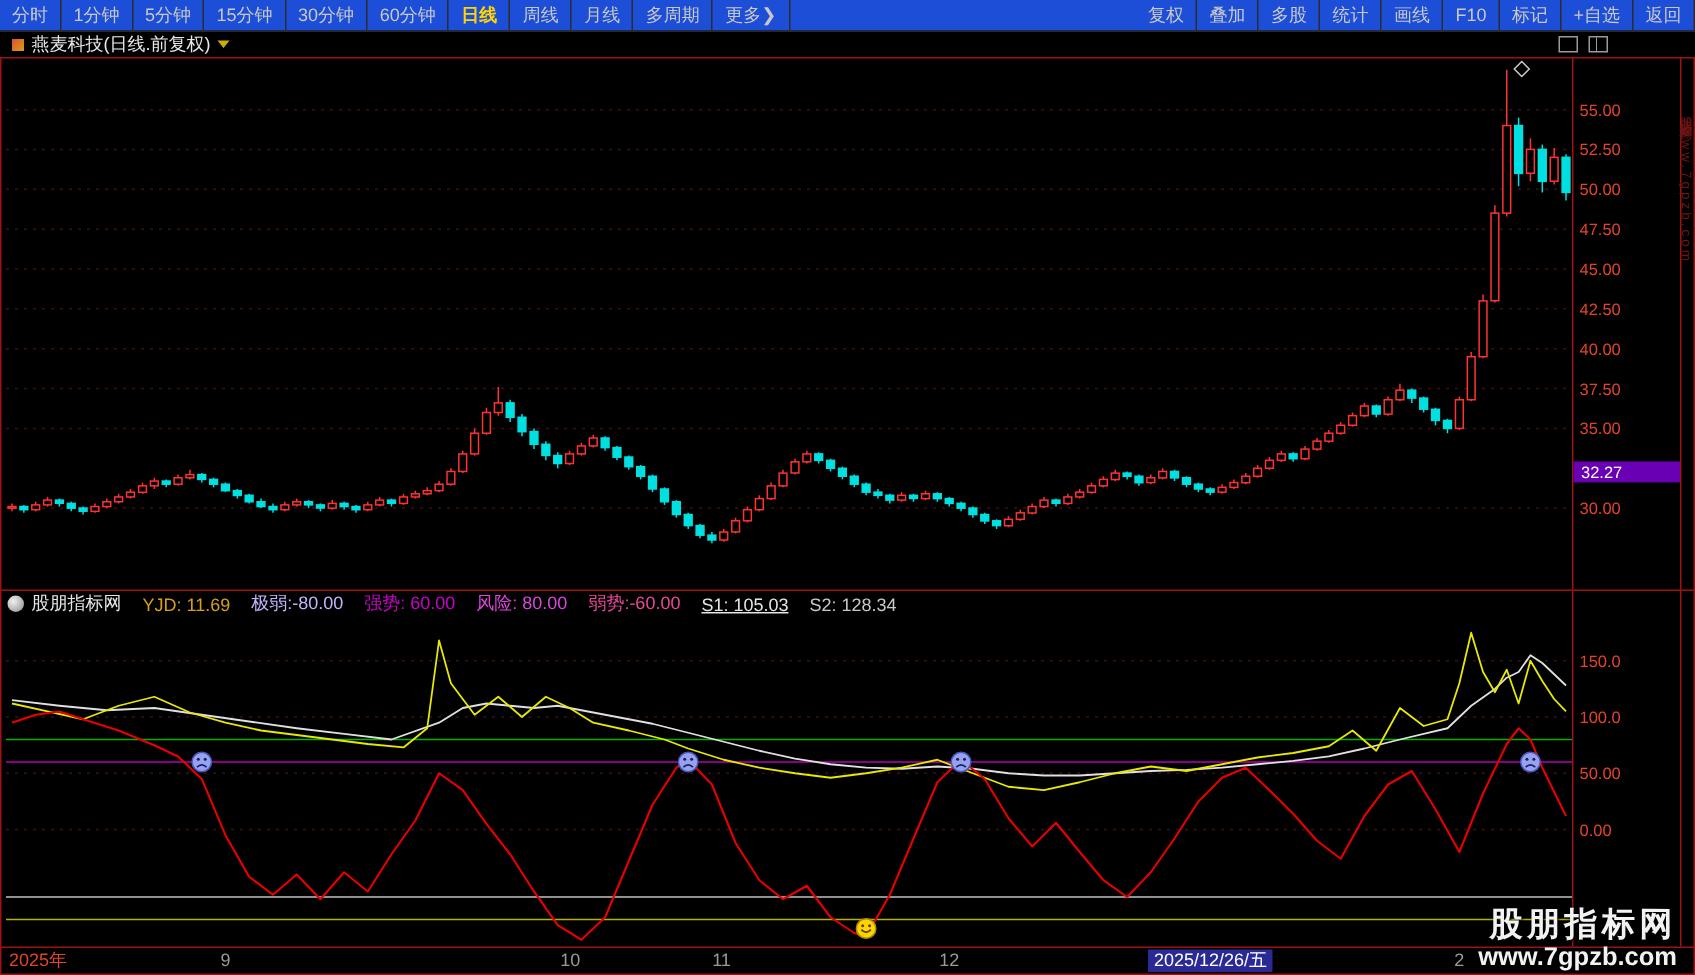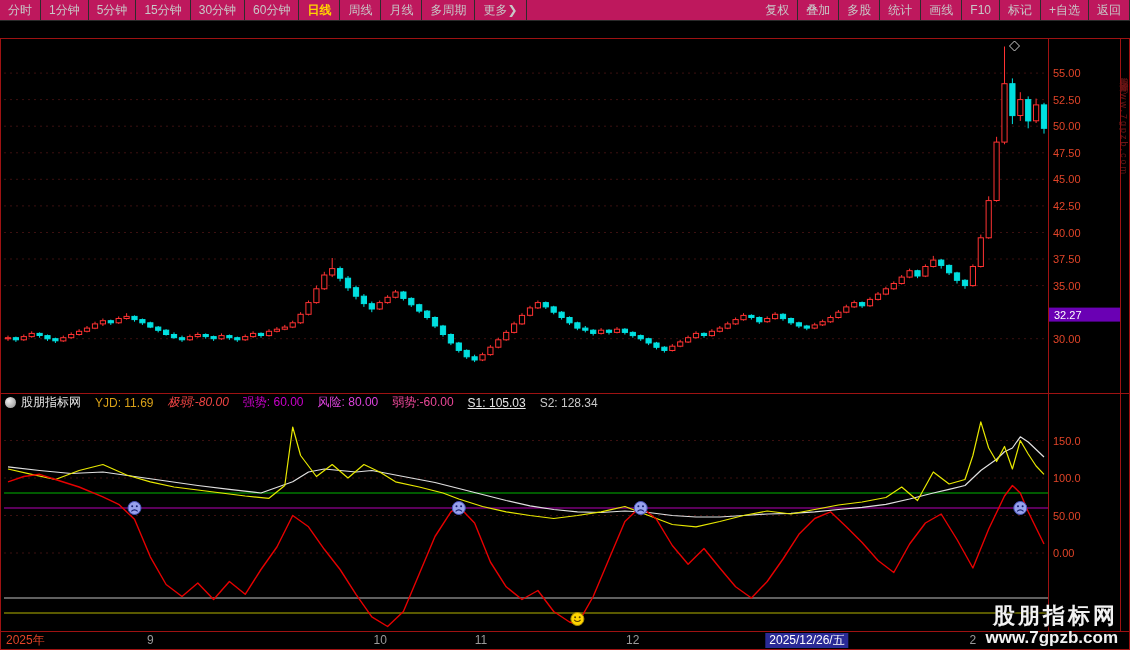--- a/index.html
+++ b/index.html
@@ -1,19 +1,19 @@
 <!DOCTYPE html>
 <html><head>
 <meta charset="utf-8">
 <style>
   html,body{margin:0;padding:0;background:#000;width:1130px;height:650px;overflow:hidden;
     font-family:"Liberation Sans","DejaVu Sans",sans-serif;}
   .screen{position:relative;width:1130px;height:650px;background:#000;}
   
-  .toolbar{position:absolute;top:0;left:0;width:1130px;height:20px;background:#be185d;
+  .toolbar{position:absolute;top:0;left:0;width:1130px;height:20px;background:#1d4ed8;
     display:flex;align-items:flex-start;font-size:12px;color:#c8c8c8;border-bottom:1px solid #2a2a2a;}
   .tb-group{display:flex;height:20px;}
   .tb-right{margin-left:auto;}
   .tb-item{padding:0 8px;line-height:20px;border-right:1px solid #2c2c2c;white-space:nowrap;cursor:default;}
   .tb-item.active{color:#ffd400;font-weight:bold;}
   
   .titlebar{position:absolute;top:21px;left:0;width:1130px;height:17px;display:flex;
     align-items:center;padding-left:8px;font-size:12px;color:#e8e8e8;box-sizing:border-box;}
   .stock-icon{width:8px;height:8px;background:linear-gradient(135deg,#e05030,#d8a018);margin-right:5px;}
   .dd-arrow{width:0;height:0;border-left:4px solid transparent;border-right:4px solid transparent;
@@ -23,21 +23,21 @@
   .win-ic2{background:linear-gradient(90deg,transparent 4px,#9a9a9a 4px,#9a9a9a 5px,transparent 5px);}
   
   .frame{position:absolute;background:#9e1212;}
   
   .ind-header{position:absolute;top:394px;left:5px;height:17px;display:flex;align-items:center;font-size:12px;white-space:nowrap;}
   .ind-header span{margin-right:14px;}
   .logo-badge{width:11px;height:11px;border-radius:50%;background:radial-gradient(circle at 35% 35%,#f0f0f0,#8a8a8a);
     margin-right:5px!important;flex:0 0 auto;}
   .c-logo{color:#e6e6e6;}
   .c-yjd{color:#d8a018;}
-  .c-jr{color:#ef4444;font-style:italic;}
+  .c-jr{color:#c4b5fd;}
   .c-qs{color:#cc00cc;}
   .c-fx{color:#dd44dd;}
   .c-rs{color:#ec4899;}
   .c-s1{color:#e5e5e5;text-decoration:underline;}
   .c-s2{color:#c8c8c8;}
   
   svg{position:absolute;left:0;}
   svg text{font-family:"Liberation Sans","DejaVu Sans",sans-serif;}
   #main-svg{top:38px;width:1130px;height:356px;}
   #ind-svg{top:412px;width:1130px;height:219px;}
@@ -81,20 +81,29 @@
         <span class="tb-item">多股</span>
         <span class="tb-item">统计</span>
         <span class="tb-item">画线</span>
         <span class="tb-item">F10</span>
         <span class="tb-item">标记</span>
         <span class="tb-item">+自选</span>
         <span class="tb-item">返回</span>
       </div>
   </div>
 
+  <div class="titlebar">
+    <span class="stock-icon"></span>
+    <span class="stock-title">燕麦科技(日线.前复权)</span>
+    <span class="dd-arrow"></span>
+    <span class="win-icons">
+      <span class="win-ic"></span>
+      <span class="win-ic win-ic2"></span>
+    </span>
+  </div>
 
   <div class="frame" style="top:38px;left:0;width:1130px;height:1px;"></div>
   <div class="frame" style="top:393px;left:0;width:1130px;height:1px;"></div>
   <div class="frame" style="top:631px;left:0;width:1130px;height:1px;"></div>
   <div class="frame" style="top:649px;left:0;width:1130px;height:1px;"></div>
   <div class="frame" style="top:38px;left:0;width:1px;height:612px;"></div>
   <div class="frame" style="top:38px;left:1129px;width:1px;height:612px;"></div>
   <div class="frame" style="top:38px;left:1048px;width:1px;height:593px;"></div>
   <div class="frame" style="top:38px;left:1120px;width:1px;height:593px;"></div>
 

